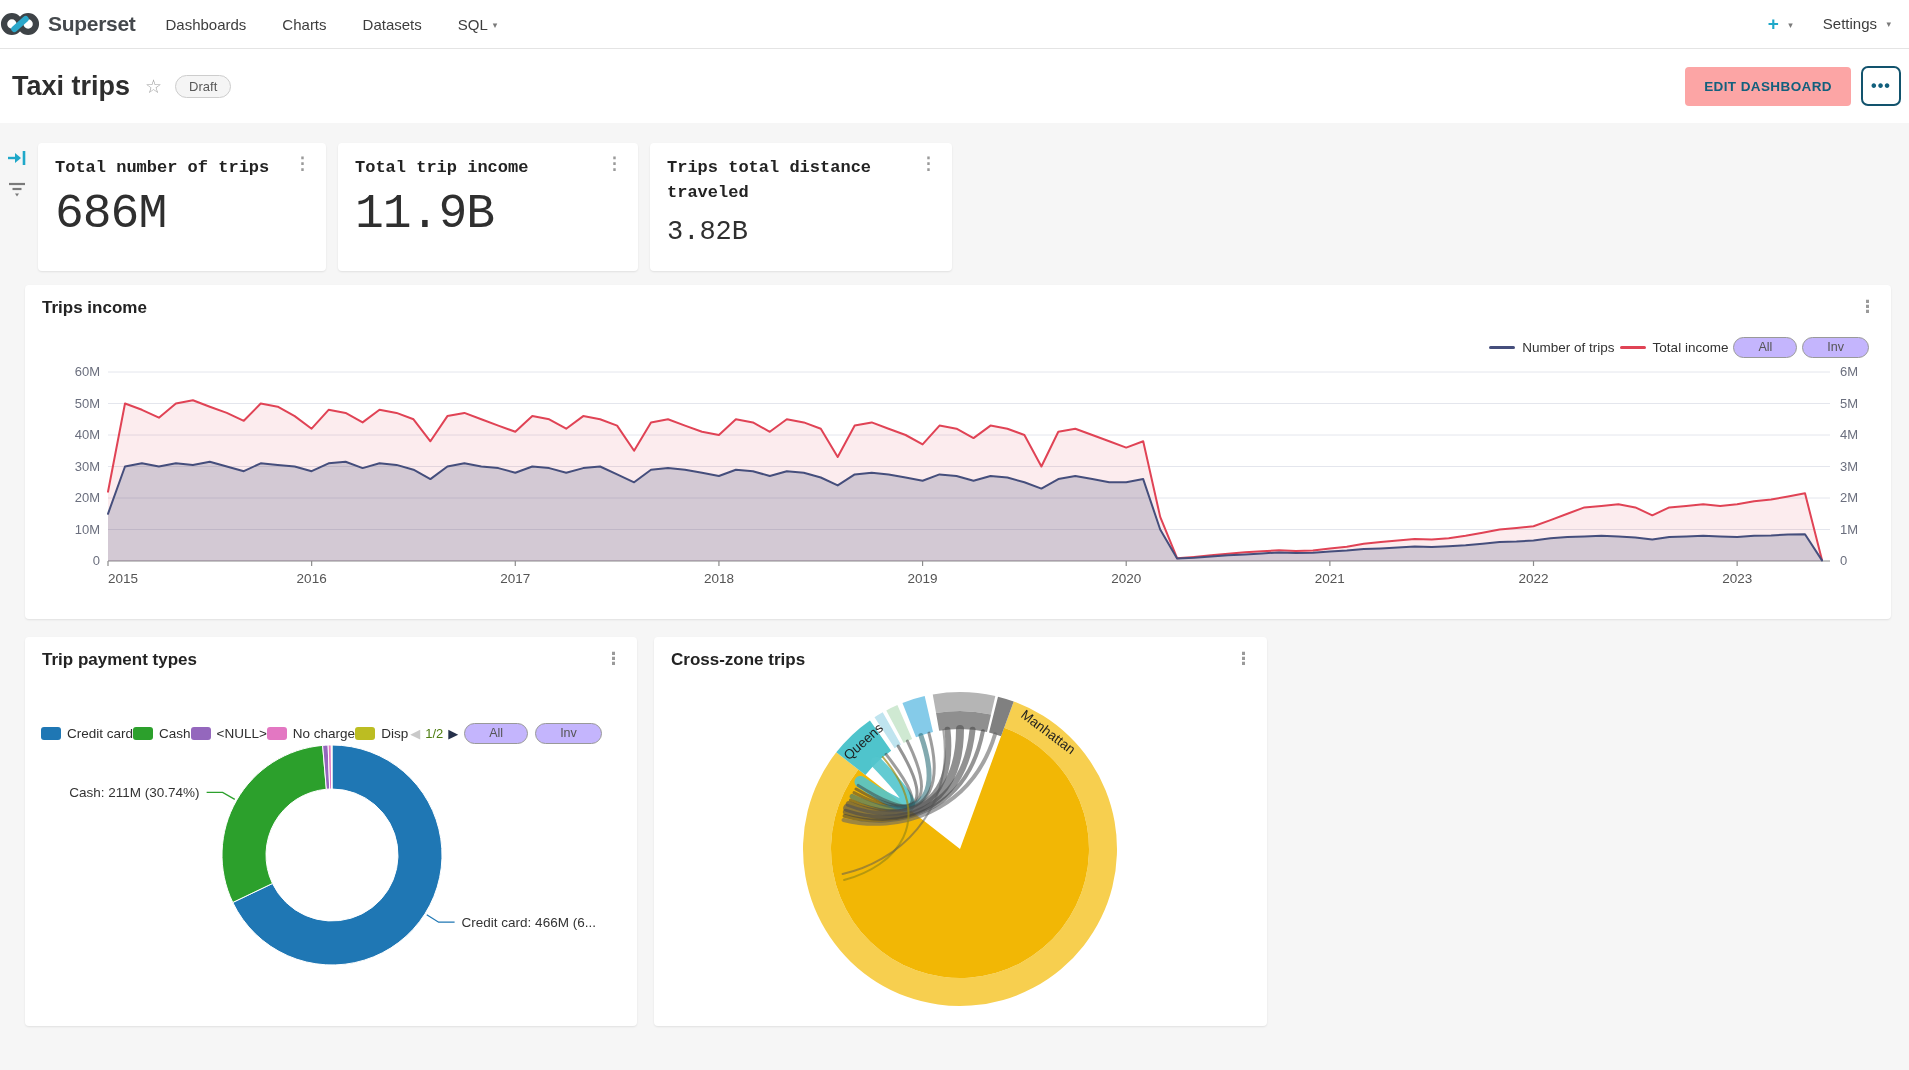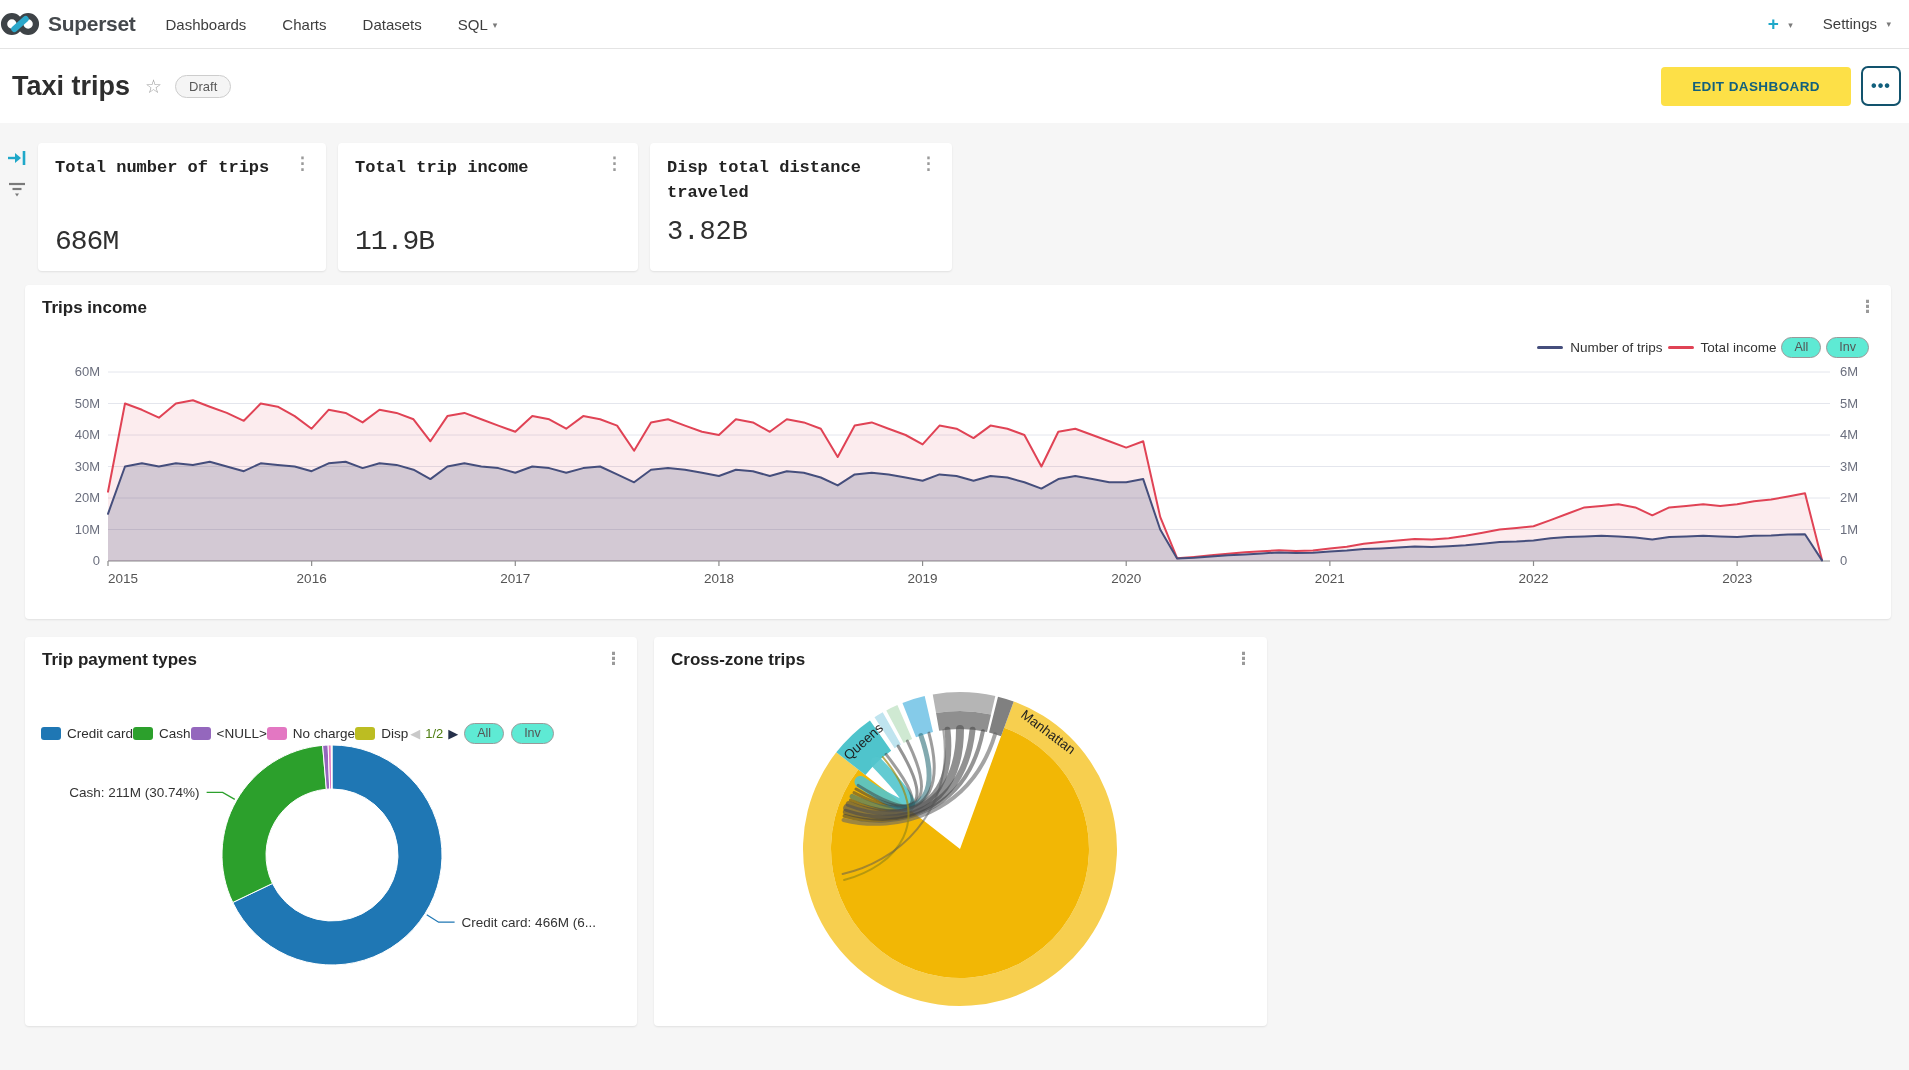--- a/index.html
+++ b/index.html
@@ -20,51 +20,51 @@
   .plus-label{color:#1FA8C9;font-size:19px;font-weight:bold;}
   .settings-label{font-size:15px;color:#3D3D3D;margin-top:14px;}
   .nav-right .item{cursor:pointer;}
   
   .pageheader{position:absolute;top:49px;left:0;right:0;height:74px;background:#fff;
     display:flex;align-items:center;padding:0 8px 0 12px;box-sizing:border-box;}
   .page-title{font-size:27px;font-weight:bold;color:#2E2E2E;margin-right:15px;}
   .star{color:#9E9E9E;font-size:19px;margin-right:13px;cursor:pointer;}
   .badge{border:1px solid #CDCDCD;background:#F5F5F5;color:#585858;font-size:13px;
     padding:3px 13px;border-radius:12px;}
-  .edit-btn{margin-left:auto;background:#fde047;color:#12607D;font-weight:bold;
-    font-size:13.5px;letter-spacing:.4px;padding:12px 31px;border-radius:4px;border:none;cursor:pointer;
+  .edit-btn{margin-left:auto;background:#fca5a5;color:#12607D;font-weight:bold;
+    font-size:13.5px;letter-spacing:.4px;padding:12px 19px;border-radius:4px;border:none;cursor:pointer;
     font-family:inherit;}
   .more-btn{width:40px;height:40px;margin-left:10px;border:2px solid #12536D;border-radius:7px;
     background:#fff;color:#12607D;font-weight:bold;font-size:16px;cursor:pointer;
     display:flex;align-items:center;justify-content:center;letter-spacing:1px;font-family:inherit;}
   
   .filter-strip-icon{position:absolute;cursor:pointer;}
   
   .card{position:absolute;background:#fff;border-radius:4px;
     box-shadow:0 1px 2px rgba(0,0,0,0.09);box-sizing:border-box;}
   .card-title{font-size:17px;font-weight:bold;color:#232323;}
   .kebab{color:#9A9A9A;font-size:17px;cursor:pointer;line-height:1;font-weight:bold;}
   .card-head{position:absolute;top:13px;left:17px;right:15px;display:flex;
     justify-content:space-between;align-items:flex-start;}
   
   .kpi{top:143px;height:128px;font-family:Liberation Mono, monospace;}
   #kpis .kpi:nth-child(1){left:38px;width:288px;}
   #kpis .kpi:nth-child(2){left:338px;width:300px;}
   #kpis .kpi:nth-child(3){left:650px;width:302px;}
   .kpi-title{font-size:17px;font-weight:bold;color:#232323;line-height:1.45;padding-right:8px;}
-  .kpi-value{position:absolute;left:17px;bottom:14px;font-size:28px;color:#2F2F2F;letter-spacing:-1px;}
+  .kpi-value{position:absolute;left:17px;bottom:30px;font-size:48px;color:#2F2F2F;letter-spacing:-1px;}
   .kpi.small-value .kpi-value{font-size:27px;bottom:24px;letter-spacing:0;}
   
   #trips-card{left:25px;top:285px;width:1866px;height:334px;}
   .ts-legend{position:absolute;top:52px;right:22px;display:flex;gap:5px;align-items:center;
     font-size:13.5px;color:#333;}
   .leg-item{display:flex;align-items:center;cursor:pointer;}
   .leg-line{width:26px;height:3px;border-radius:2px;display:inline-block;margin-right:7px;}
-  .pill{border:1px solid #999;border-radius:11px;padding:1px 12px 2px;font-size:12.5px;color:#555;
-    background:#5eead4;cursor:pointer;line-height:1.3;}
+  .pill{border:1px solid #999;border-radius:11px;padding:1px 24px 2px;font-size:12.5px;color:#555;
+    background:#c4b5fd;cursor:pointer;line-height:1.3;}
   
   #payment-card{left:25px;top:637px;width:612px;height:389px;}
   .pay-legend{position:absolute;top:46px;left:16px;right:12px;display:flex;align-items:center;
     font-size:13.5px;color:#2E2E2E;margin-top:40px;}
   .swatch{width:20px;height:13px;border-radius:3px;display:inline-block;margin-right:6px;flex:none;}
   .pl-item{display:flex;align-items:center;cursor:pointer;white-space:nowrap;}
   .pg-arrow{font-size:13px;cursor:pointer;margin:0 2px;}
   .pg-arrow.disabled{color:#C9C9C9;cursor:default;}
   .pg-arrow.active{color:#25304A;}
   .pg-text{font-size:13px;color:#4d7c0f;margin:0 3px;}
@@ -140,21 +140,21 @@
   <div class="card kpi">
     <div class="card-head">
       <span class="kpi-title">Total trip income</span>
       <span class="kebab">⋮</span>
     </div>
     <div class="kpi-value">11.9B</div>
   </div>
 
   <div class="card kpi small-value">
     <div class="card-head">
-      <span class="kpi-title">Disp total distance traveled</span>
+      <span class="kpi-title">Trips total distance traveled</span>
       <span class="kebab">⋮</span>
     </div>
     <div class="kpi-value">3.82B</div>
   </div>
 </div>
 
 <div class="card" id="trips-card">
   <div class="card-head">
     <span class="card-title">Trips income</span>
     <span class="kebab">⋮</span>

